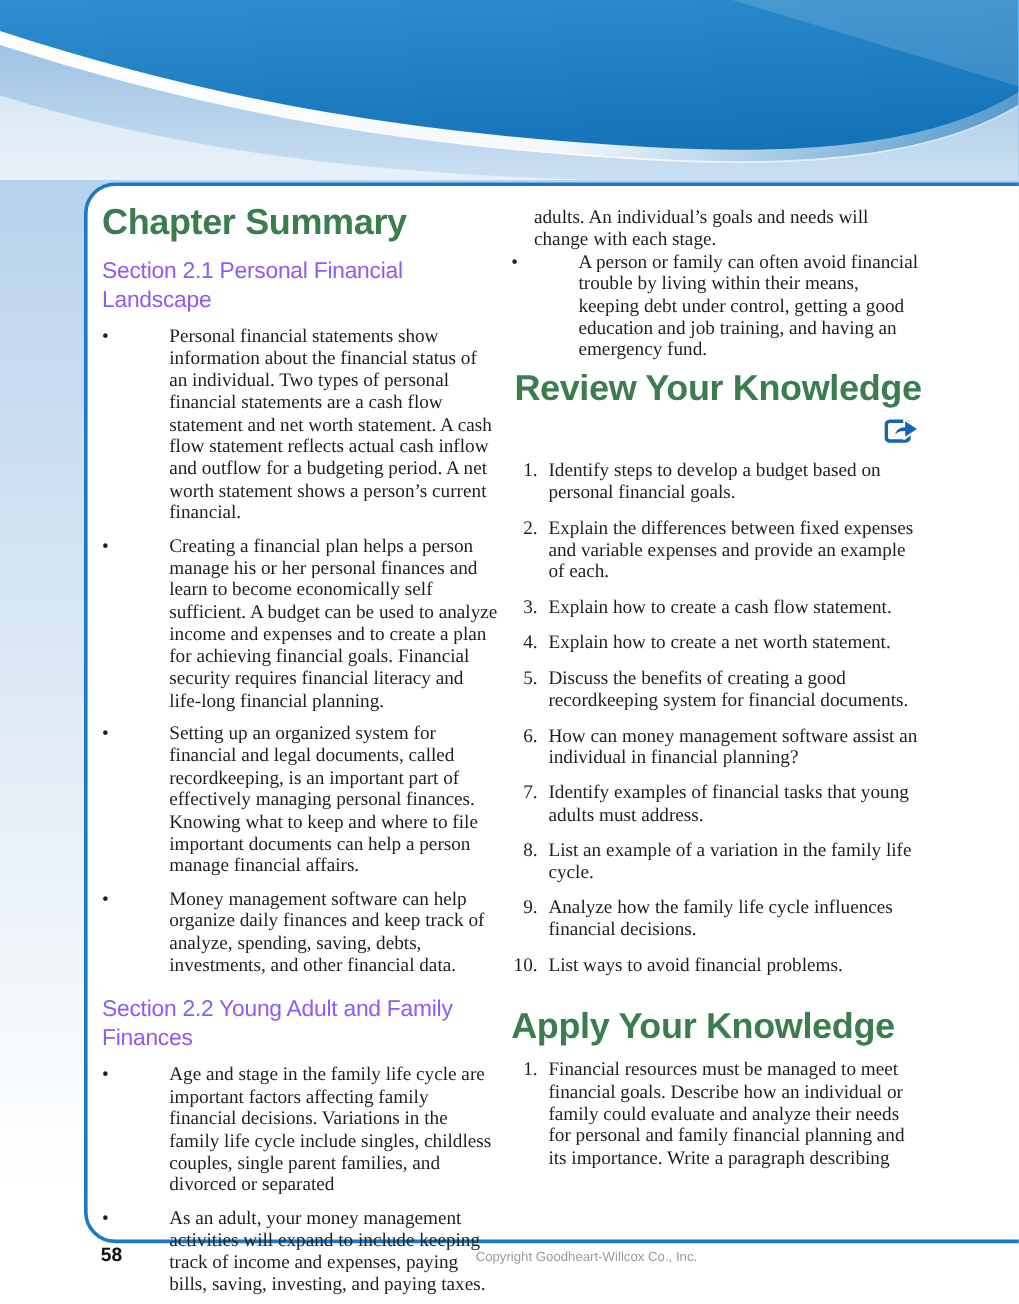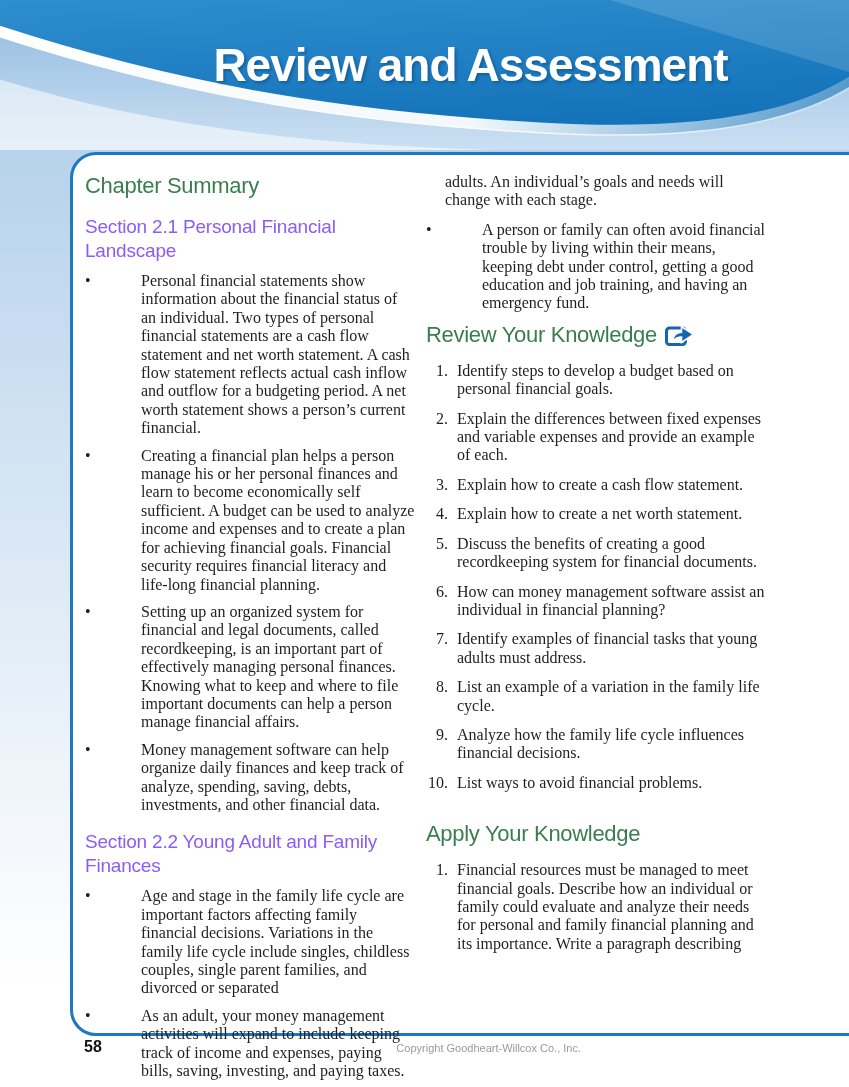--- a/index.html
+++ b/index.html
@@ -34,34 +34,34 @@
     box-sizing:border-box;
     background:#ffffff;border:3px solid #1d79c1;border-radius:26px;
     display:flex;
     padding:14px 0 0 12px;
   }
   .col{color:#1f1f1f;font-size:16px;line-height:18.4px;}
   .col.left{width:331px;flex:none;}
   .col.right{width:352px;flex:none;padding-left:10px;box-sizing:border-box;}
   h2.green{
     font-family:"Liberation Sans", sans-serif;
-    font-weight:normal;font-size:22px;line-height:26px;
+    font-weight:bold;font-size:30px;line-height:26px;
     color:#3b7d4f;margin:4px 0 14px 0;letter-spacing:-0.3px;
   }
   h3.section{
     font-family:"Liberation Sans", sans-serif;
     font-weight:500;font-size:19px;line-height:24px;
     color:#8b5cf6;margin:16px 0 9px 0;letter-spacing:-0.2px;
   }
   ul.bullets{list-style:none;margin:0;padding:0;}
   ul.bullets li{display:flex;margin:0 0 9px 0;gap:37px;}
   ul.bullets .blt{flex:none;width:19px;font-family:"Liberation Serif",serif;}
   ul.bullets .blt::before{content:"\2022";}
-  p.cont{margin:4px 0 11px 0;padding-left:19px;}
-  h2.with-icon{display:flex;align-items:center;gap:8px;margin-top:6px;}
+  p.cont{margin:4px 0 0 0;padding-left:19px;}
+  h2.with-icon{display:flex;align-items:flex-end;gap:8px;margin-top:6px;flex-direction:column;}
   ol.numbered{list-style:none;margin:6px 0 0 0;padding:0;}
   ol.numbered li{display:flex;margin:0 0 11px 0;}
   ol.numbered .num{flex:none;width:22px;text-align:right;margin-right:9px;}
   
   .footer{position:absolute;left:0;top:1038px;width:679px;height:30px;}
   .pagenum{
     position:absolute;left:84px;top:0;
     font-family:"Liberation Sans", sans-serif;font-weight:bold;
     font-size:16px;color:#111111;
   }
@@ -91,21 +91,20 @@
         <stop offset="0.55" stop-color="#ffffff" stop-opacity="0.95"></stop>
         <stop offset="1" stop-color="#ffffff" stop-opacity="0.25"></stop>
       </linearGradient>
     </defs>
     <rect x="0" y="0" width="849" height="152" fill="url(#bgblue)"></rect>
     <polygon points="610,0 849,0 849,72" fill="#ffffff" opacity="0.14"></polygon>
     <path d="M-5,34 C190,98 360,122 540,132 C680,140 785,128 854,84 L854,160 L-5,160 Z" fill="url(#band)"></path>
     <path d="M-5,30 C190,94 360,118 540,128 C680,136 785,124 854,80" fill="none" stroke="url(#wstripe)" stroke-width="11"></path>
     <path d="M-5,78 C160,130 340,149 560,151 L-5,151 Z" fill="#ffffff" opacity="0.55"></path>
   </svg>
-  <h1>Review and Assessment</h1>
 </header>
 
 <div class="page-bg"></div>
 
 <main class="content-box">
 
   <div class="col left">
     <h2 class="green">Chapter Summary</h2>
 
     <h3 class="section">Section 2.1  Personal Financial Landscape</h3>

